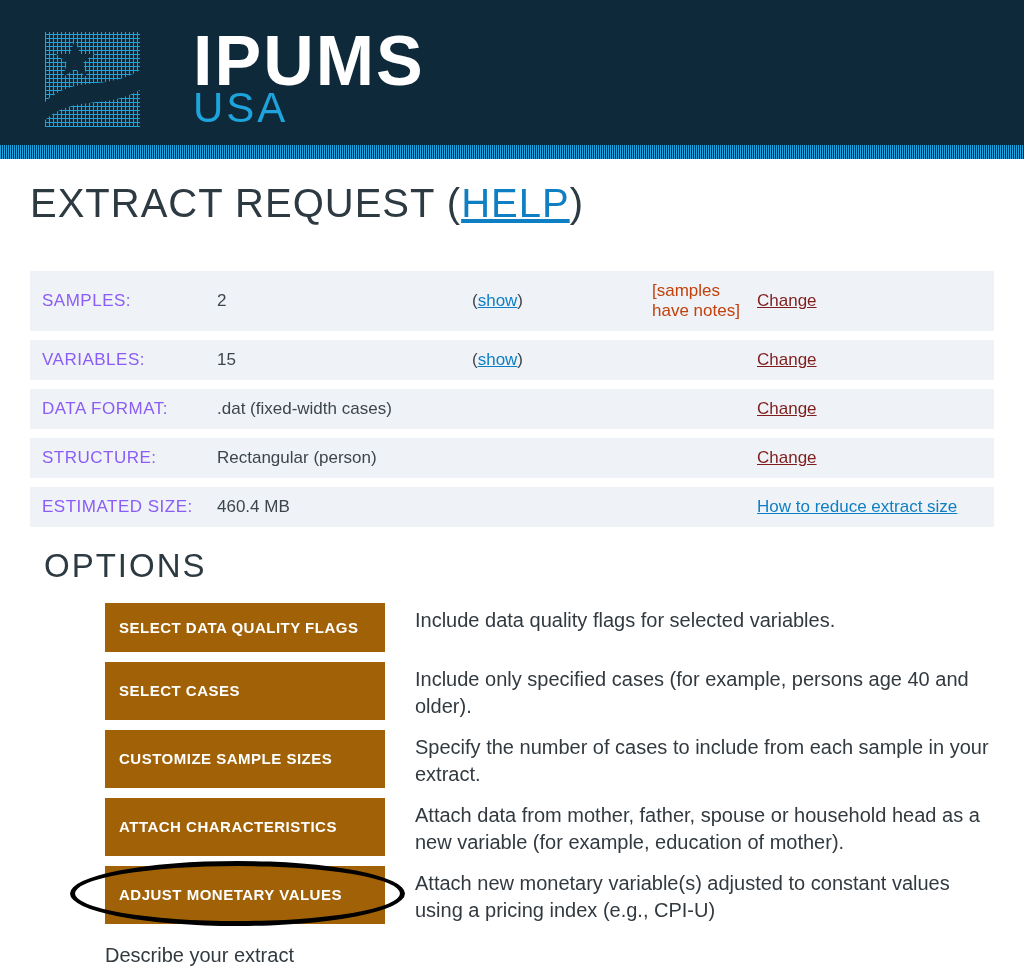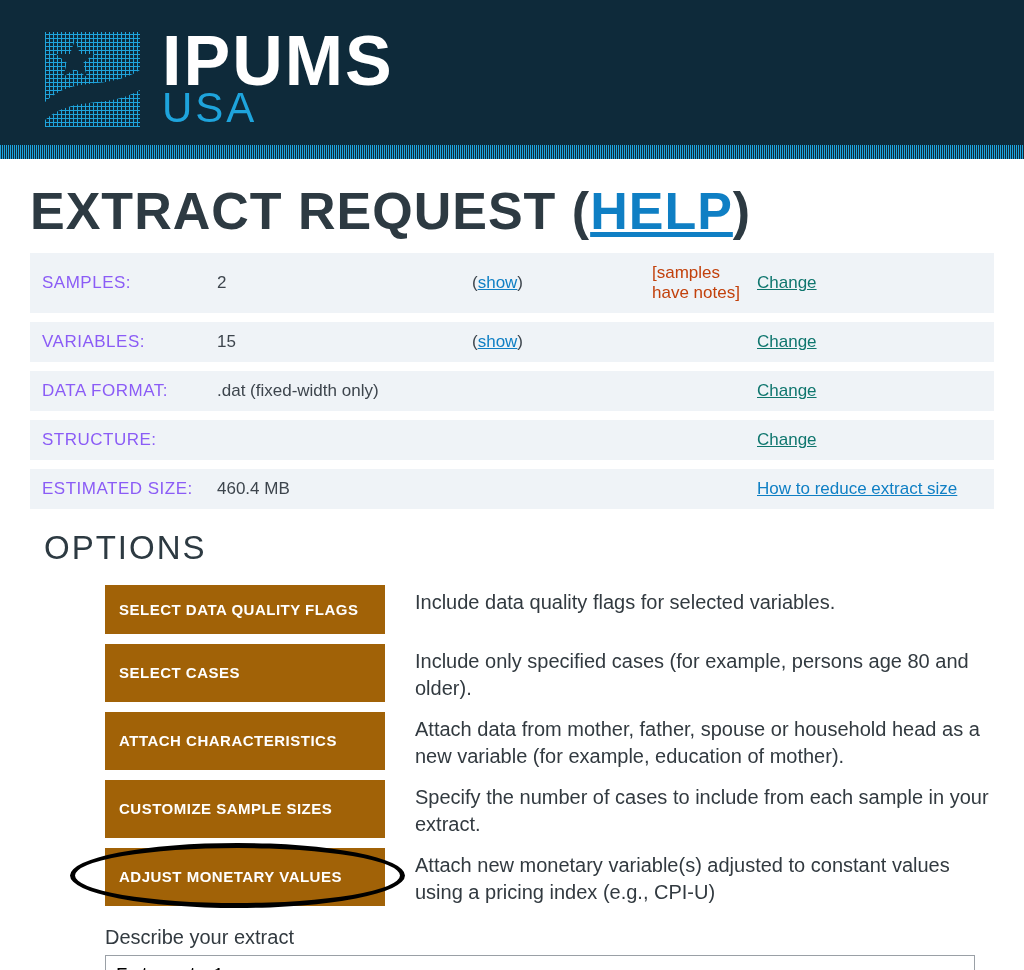--- a/index.html
+++ b/index.html
@@ -7,21 +7,21 @@
     font-family: "Segoe UI", "Helvetica Neue", Arial, sans-serif;
     background: #ffffff;
     color: #333;
     width: 1024px;
   }
   .header {
     background: #0e2a3a;
     padding: 30px 45px 18px 45px;
     position: relative;
   }
-  .logo-row { display: flex; align-items: flex-end; }
+  .logo-row { display: flex; align-items: flex-end; gap: 31px; }
   .logo-square {
     width: 95px; height: 95px;
     position: relative;
     margin-right: 22px;
     background:
       repeating-linear-gradient(0deg, #1ea4dc 0 1px, transparent 1px 4px),
       repeating-linear-gradient(90deg, #1ea4dc 0 1px, transparent 1px 4px);
     background-color: #0e2a3a;
     overflow: hidden;
   }
@@ -45,44 +45,44 @@
   .digit-strip {
     height:14px;
     width:100%;
     background: repeating-linear-gradient(90deg,#1ea4dc 0 1px,#0e2a3a 1px 2px);
     font-size:7px; color:#1ea4dc; overflow:hidden; white-space:nowrap;
     letter-spacing:1px;
   }
 
   .main { padding: 22px 30px 30px 30px; }
   h1.page-title {
-    font-weight:700;
-    font-size:52px;
+    font-weight:400;
+    font-size:40px;
     color:#2d3a42;
     letter-spacing:1px;
-    margin-bottom:12px;
+    margin-bottom:45px;
   }
   h1.page-title a { color:#0f7fc4; text-decoration:underline; }
 
   .summary-row {
     background:#eff3f7;
     display:flex;
     align-items:center;
     padding:10px 12px;
     margin-bottom:9px;
     font-size:17px;
     color:#4a5560;
   }
   .summary-row .label { width:175px; color:#8b5cf6; letter-spacing:0.5px;}
   .summary-row .val   { width:255px; color:#3d454d;}
   .summary-row .mid   { flex:0 0 180px; color:#3d454d;}
   .summary-row .mid a { color:#0f7fc4; text-decoration:underline;}
   .summary-row .notes { flex:1; font-size:17px; color:#c2410c;}
   .summary-row .change{ width:225px; }
-  .summary-row .change a { color:#0f766e; text-decoration:underline;}
+  .summary-row .change a { color:#7f1d1d; text-decoration:underline;}
   .summary-row.size .change a { color:#0f7fc4; }
 
   h2.options {
     font-weight:300;
     font-size:33px;
     color:#2d3a42;
     letter-spacing:2px;
     margin:20px 0 18px 14px;
   }
 
@@ -167,28 +167,29 @@
   <div class="summary-row">
     <div class="label">VARIABLES:</div>
     <div class="val">15</div>
     <div class="mid"><span>(</span><a href="#">show</a><span>)</span></div>
     <div class="notes"></div>
     <div class="change"><a href="#">Change</a></div>
   </div>
 
   <div class="summary-row">
     <div class="label">DATA FORMAT:</div>
-    <div class="val">.dat (fixed-width only)</div>
+    <div class="val">.dat (fixed-width cases)</div>
     <div class="mid"></div>
     <div class="notes"></div>
     <div class="change"><a href="#">Change</a></div>
   </div>
 
   <div class="summary-row">
     <div class="label">STRUCTURE:</div>
+    <div class="val">Rectangular (person)</div>
     <div class="mid"></div>
     <div class="notes"></div>
     <div class="change"><a href="#">Change</a></div>
   </div>
 
   <div class="summary-row size">
     <div class="label">ESTIMATED SIZE:</div>
     <div class="val">460.4 MB</div>
     <div class="mid"></div>
     <div class="notes"></div>
@@ -197,29 +198,29 @@
 
   <h2 class="options">OPTIONS</h2>
 
   <div class="option-block">
     <div class="option-row">
       <button class="option-btn">SELECT DATA QUALITY FLAGS</button>
       <div class="option-desc">Include data quality flags for selected variables.</div>
     </div>
     <div class="option-row">
       <button class="option-btn">SELECT CASES</button>
-      <div class="option-desc">Include only specified cases (for example, persons age 80 and older).</div>
+      <div class="option-desc">Include only specified cases (for example, persons age 40 and older).</div>
+    </div>
+    <div class="option-row">
+      <button class="option-btn">CUSTOMIZE SAMPLE SIZES</button>
+      <div class="option-desc">Specify the number of cases to include from each sample in your extract.</div>
     </div>
     <div class="option-row">
       <button class="option-btn">ATTACH CHARACTERISTICS</button>
       <div class="option-desc">Attach data from mother, father, spouse or household head as a new variable (for example, education of mother).</div>
-    </div>
-    <div class="option-row">
-      <button class="option-btn">CUSTOMIZE SAMPLE SIZES</button>
-      <div class="option-desc">Specify the number of cases to include from each sample in your extract.</div>
     </div>
     <div class="option-row">
       <div class="circle-anno"></div>
       <button class="option-btn">ADJUST MONETARY VALUES</button>
       <div class="option-desc">Attach new monetary variable(s) adjusted to constant values using a pricing index (e.g., CPI-U)</div>
     </div>
 
     <div class="describe-label">Describe your extract</div>
     <input class="describe-input" value="Extract 1" style="">
   </div>

